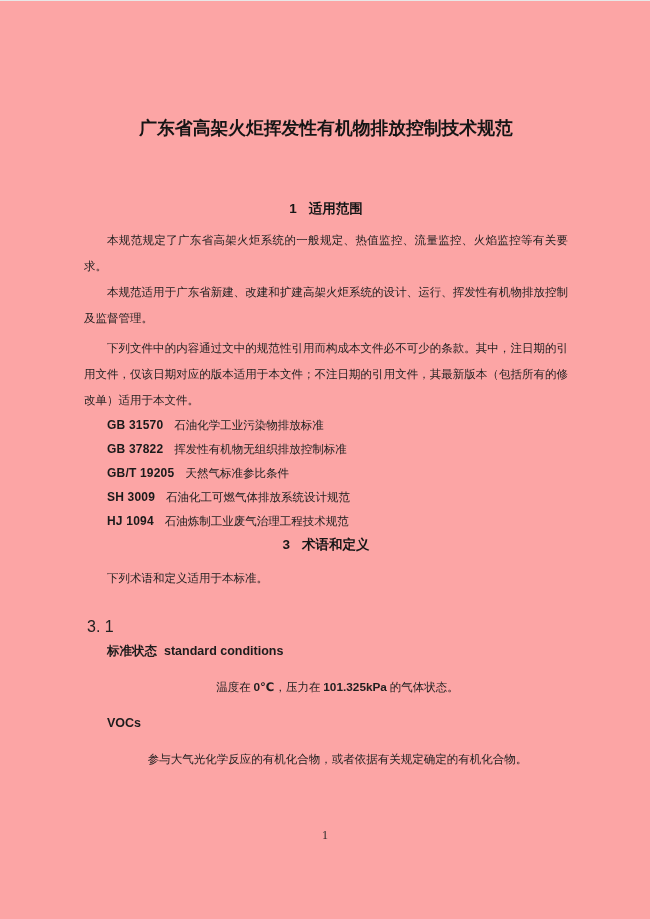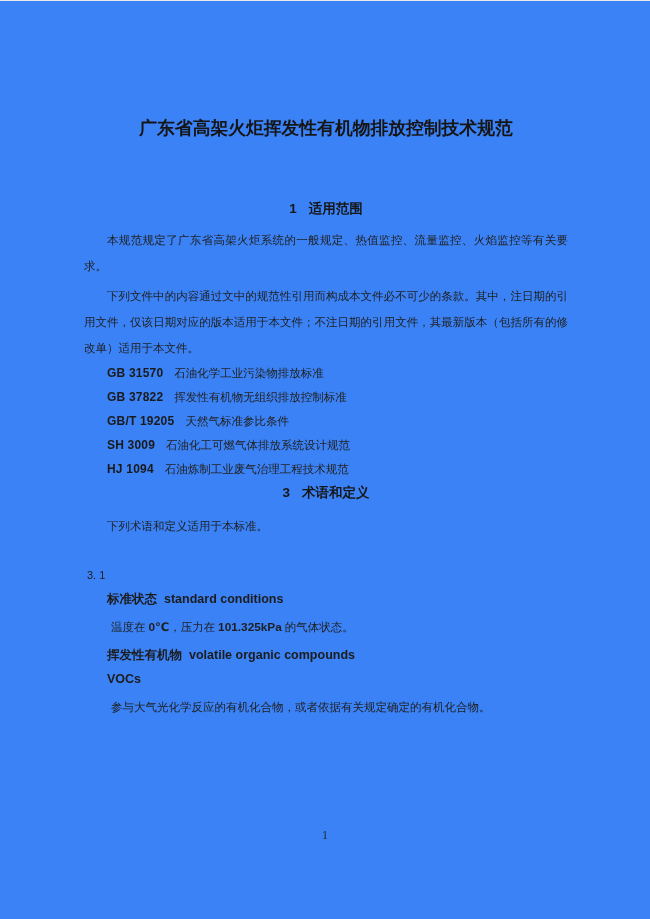--- a/index.html
+++ b/index.html
@@ -2,21 +2,21 @@
 <html><head>
 <meta charset="utf-8">
 <style>
   html, body { margin: 0; padding: 0; background: #ffffff; }
   .page {
     position: relative;
     width: 650px;
     height: 919px;
     box-sizing: border-box;
     padding: 112px 82px 0 84px;
-    background: #3b82f6;
+    background: #fca5a5;
     color: #1b1b1b;
     font-family: "Liberation Serif", "DejaVu Serif", serif;
     overflow: hidden;
     border-top: 1px solid #e8e8e8;
   }
   .doc-title {
     margin: 0;
     font-family: "Liberation Sans", "DejaVu Sans", sans-serif;
     font-weight: bold;
     font-size: 17.8px;
@@ -60,42 +60,43 @@
     font-weight: bold;
     font-size: 12px;
     color: #1a1a1a;
     letter-spacing: 0.2px;
   }
   .ref-title { margin-left: 11px; color: #222222; }
   .term-num {
     margin-top: 4px;
     padding-left: 3px;
     font-family: "Liberation Sans", "DejaVu Sans", sans-serif;
-    font-size: 11px;
+    font-size: 16px;
     line-height: 24px;
     color: #202020;
   }
   #term1-num { margin-top: 24px; }
   .term-line {
     padding-left: 23px;
     line-height: 24px;
     font-family: "Liberation Sans", "DejaVu Sans", sans-serif;
     font-weight: bold;
     font-size: 12.5px;
     color: #1c1c1c;
     white-space: nowrap;
   }
   .term-en { margin-left: 7px; }
   .def-line {
-    margin: 4px;
+    margin: 12px;
     font-size: 11.5px;
     line-height: 24px;
     text-indent: 23px;
     color: #1f1f1f;
     white-space: nowrap;
+    text-align: center;
   }
   .seg-num {
     font-family: "Liberation Sans", "DejaVu Sans", sans-serif;
     font-weight: 600;
     font-size: 11.8px;
   }
   .page-number {
     position: absolute;
     left: 0;
     right: 0;
@@ -109,39 +110,39 @@
 </head>
 <body>
 
 <div class="page">
 
   <h1 class="doc-title">广东省高架火炬挥发性有机物排放控制技术规范</h1>
 
   <div class="sec-heading" id="s1-heading"><span class="sec-num">1</span><span>适用范围</span></div>
 
   <p class="body-para" id="s1-p1">本规范规定了广东省高架火炬系统的一般规定、热值监控、流量监控、火焰监控等有关要求。</p>
+  <p class="body-para">本规范适用于广东省新建、改建和扩建高架火炬系统的设计、运行、挥发性有机物排放控制及监督管理。</p>
 
 
   <p class="body-para" id="s2-p1">下列文件中的内容通过文中的规范性引用而构成本文件必不可少的条款。其中，注日期的引用文件，仅该日期对应的版本适用于本文件；不注日期的引用文件，其最新版本（包括所有的修改单）适用于本文件。</p>
 
   <ul class="ref-list">
     <li class="ref-item"><span class="ref-code">GB 31570</span><span class="ref-title">石油化学工业污染物排放标准</span></li>
     <li class="ref-item"><span class="ref-code">GB 37822</span><span class="ref-title">挥发性有机物无组织排放控制标准</span></li>
     <li class="ref-item"><span class="ref-code">GB/T 19205</span><span class="ref-title">天然气标准参比条件</span></li>
     <li class="ref-item"><span class="ref-code">SH 3009</span><span class="ref-title">石油化工可燃气体排放系统设计规范</span></li>
     <li class="ref-item"><span class="ref-code">HJ 1094</span><span class="ref-title">石油炼制工业废气治理工程技术规范</span></li>
   </ul>
 
   <div class="sec-heading" id="s3-heading"><span class="sec-num">3</span><span>术语和定义</span></div>
 
   <p class="body-para" id="s3-p1">下列术语和定义适用于本标准。</p>
 
   <div class="term-num" id="term1-num">3. 1</div>
   <div class="term-line"><span class="term-cn">标准状态</span><span class="term-en">standard conditions</span></div>
   <p class="def-line"><span>温度在 </span><span class="seg-num">0℃</span><span>，压力在 </span><span class="seg-num">101.325kPa</span><span> 的气体状态。</span></p>
 
-  <div class="term-line"><span class="term-cn">挥发性有机物</span><span class="term-en">volatile organic compounds</span></div>
   <div class="term-line">VOCs</div>
   <p class="def-line">参与大气光化学反应的有机化合物，或者依据有关规定确定的有机化合物。</p>
 
   <div class="page-number">1</div>
 
 </div>
 
 </body></html>

